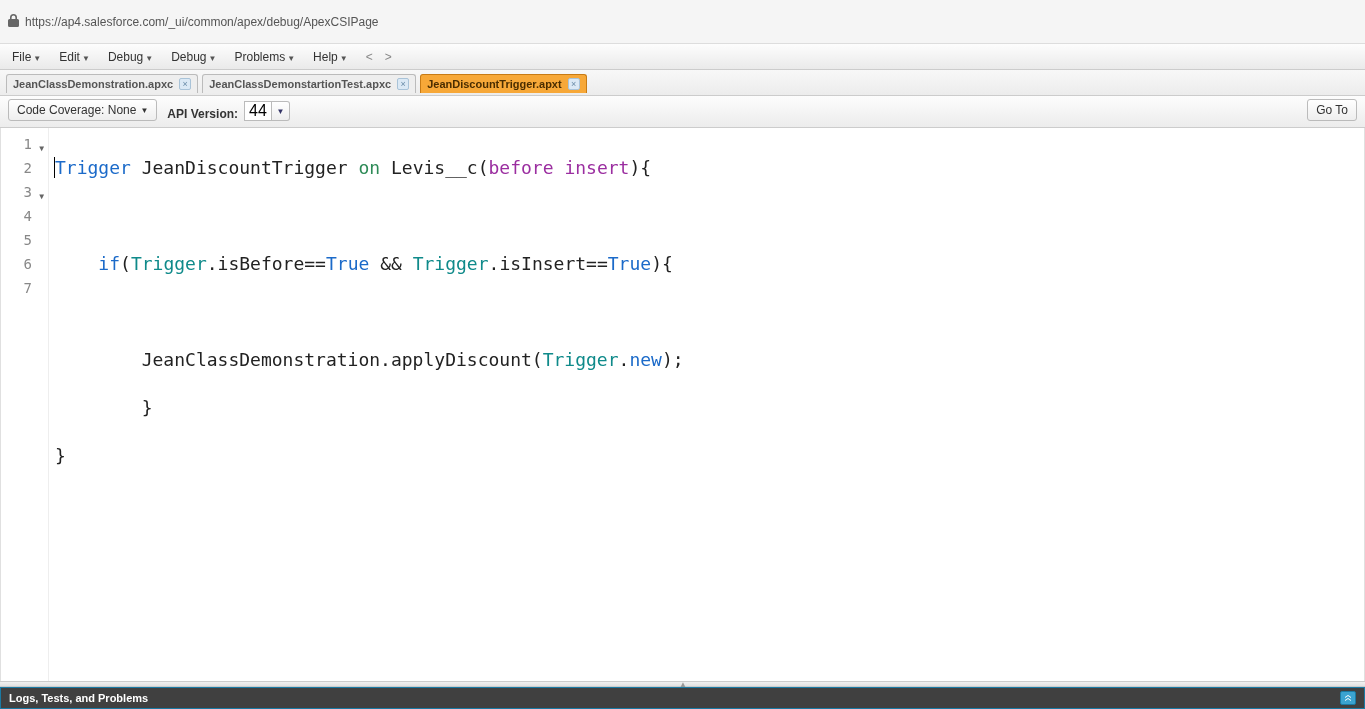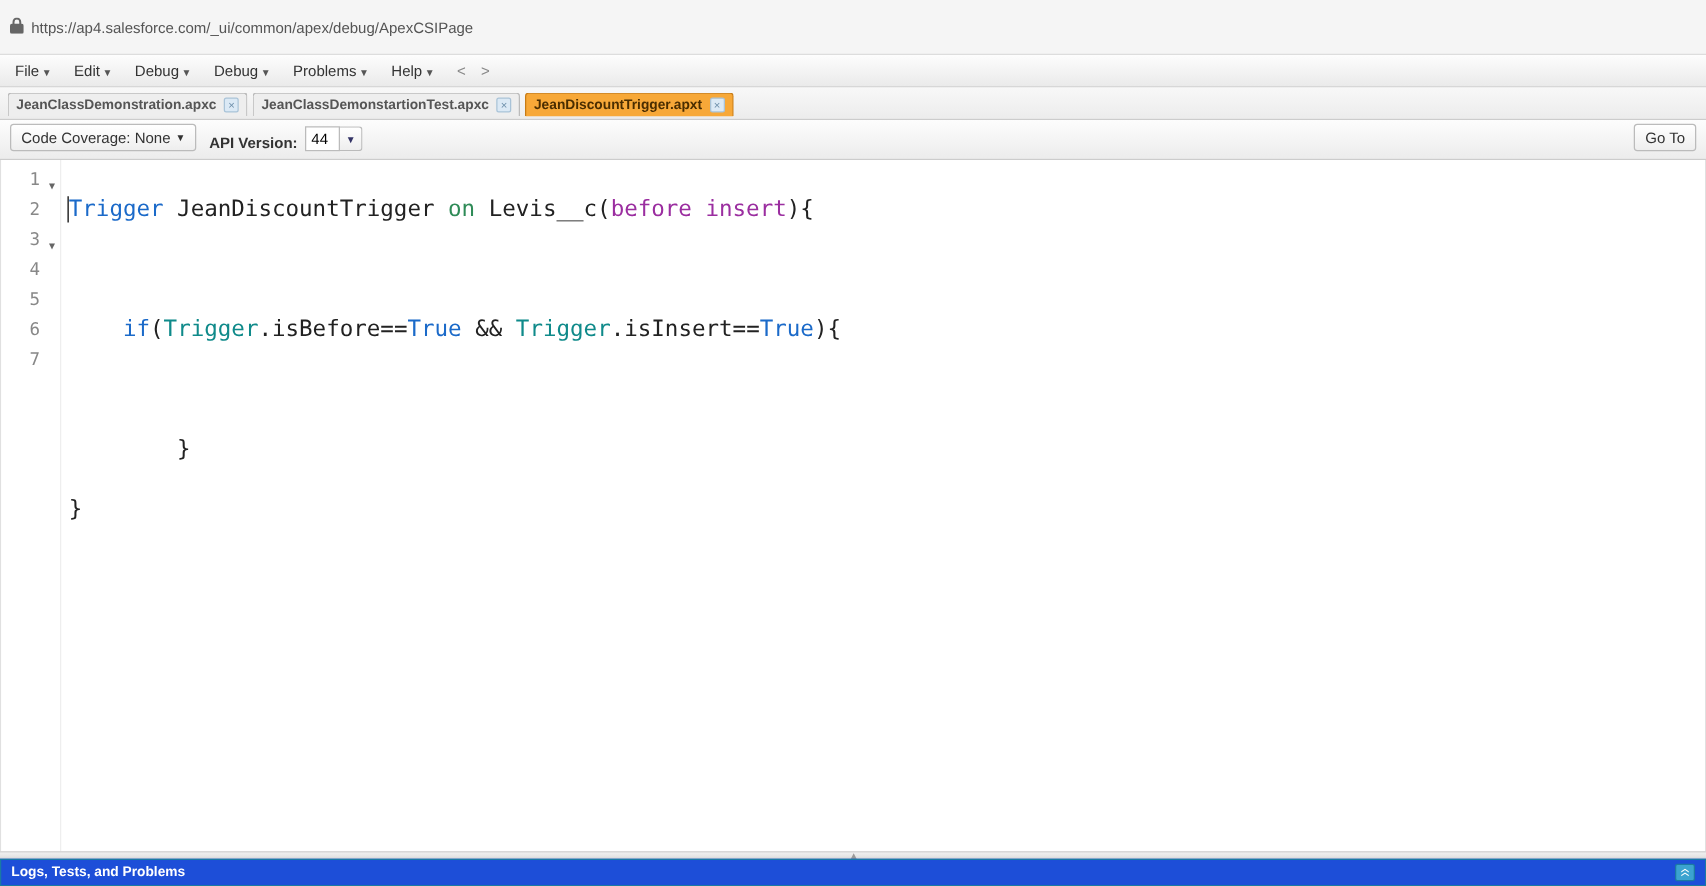--- a/index.html
+++ b/index.html
@@ -110,21 +110,21 @@
       display: flex;
       align-items: center;
       font-size: 12px;
     }
     .tb-button .caret { font-size: 8px; margin-left: 4px; }
     .tb-label { margin: 0 6px 0 10px; color: #333; font-weight: bold; }
     .api-input {
       width: 28px;
       border: 1px solid #bbb;
       padding: 2px 4px;
-      font-size: 12px;
+      font-size: 16px;
       height: 20px;
     }
     .api-drop {
       background: linear-gradient(#fff, #eee);
       border: 1px solid #bbb;
       border-left: none;
       border-radius: 0 3px 3px 0;
       width: 18px;
       height: 20px;
       display: flex;
@@ -187,21 +187,21 @@
       align-items: center;
       justify-content: center;
       cursor: row-resize;
     }
     .splitter .grip {
       color: #999;
       font-size: 8px;
       letter-spacing: -1px;
     }
     .bottom-panel {
-      background: #1d4ed8;
+      background: #404040;
       color: #fff;
       font-weight: bold;
       font-size: 11px;
       padding: 4px 8px;
       display: flex;
       align-items: center;
       height: 22px;
       border: 1px solid #1a7aa3;
     }
     .collapse-btn {
@@ -279,20 +279,21 @@
     <div class="gutter-line"><span>4</span></div>
     <div class="gutter-line"><span>5</span></div>
     <div class="gutter-line"><span>6</span></div>
     <div class="gutter-line"><span>7</span></div>
   </div>
   <div class="code">
 <div><span class="kw-blue cursor-line-start">Trigger</span><span class="plain"> JeanDiscountTrigger </span><span class="kw-green">on</span><span class="plain"> Levis__c(</span><span class="kw-purple">before</span><span> </span><span class="kw-purple">insert</span><span class="plain">){</span></div>
 <div>&nbsp;</div>
 <div><span>    </span><span class="kw-blue">if</span><span class="plain">(</span><span class="kw-teal">Trigger</span><span class="plain">.isBefore==</span><span class="kw-blue">True</span><span class="plain"> &amp;&amp; </span><span class="kw-teal">Trigger</span><span class="plain">.isInsert==</span><span class="kw-blue">True</span><span class="plain">){</span></div>
 <div>&nbsp;</div>
+<div><span class="plain">        JeanClassDemonstration.applyDiscount(</span><span class="kw-teal">Trigger</span><span class="plain">.</span><span class="kw-blue">new</span><span class="plain">);</span></div>
 <div><span class="plain">        }</span></div>
 <div><span class="plain">}</span></div>
   </div>
 </div>
 
 <div class="splitter">
   <span class="grip">▲</span>
 </div>
 
 <div class="bottom-panel">

